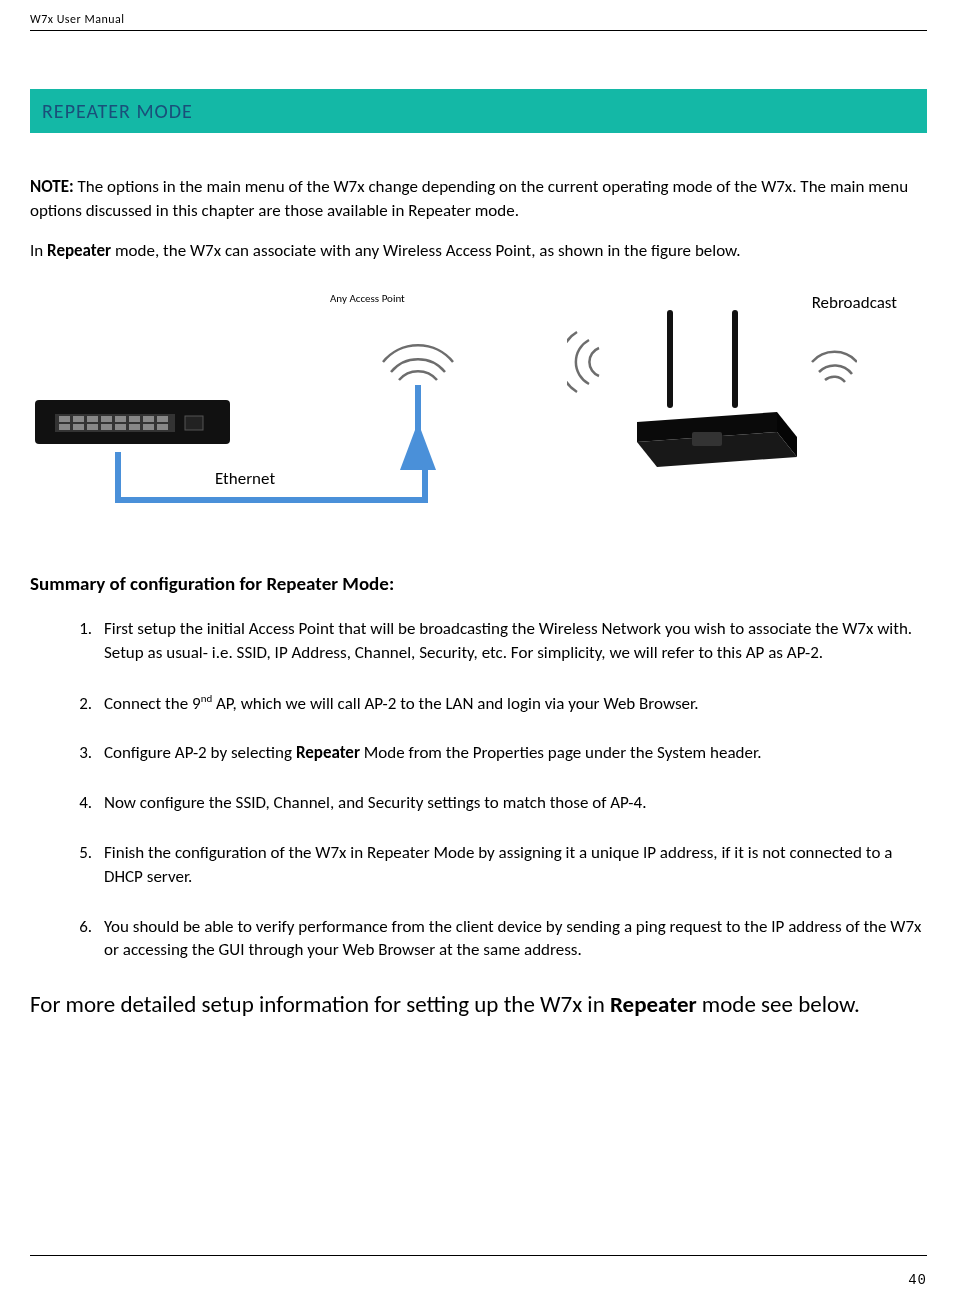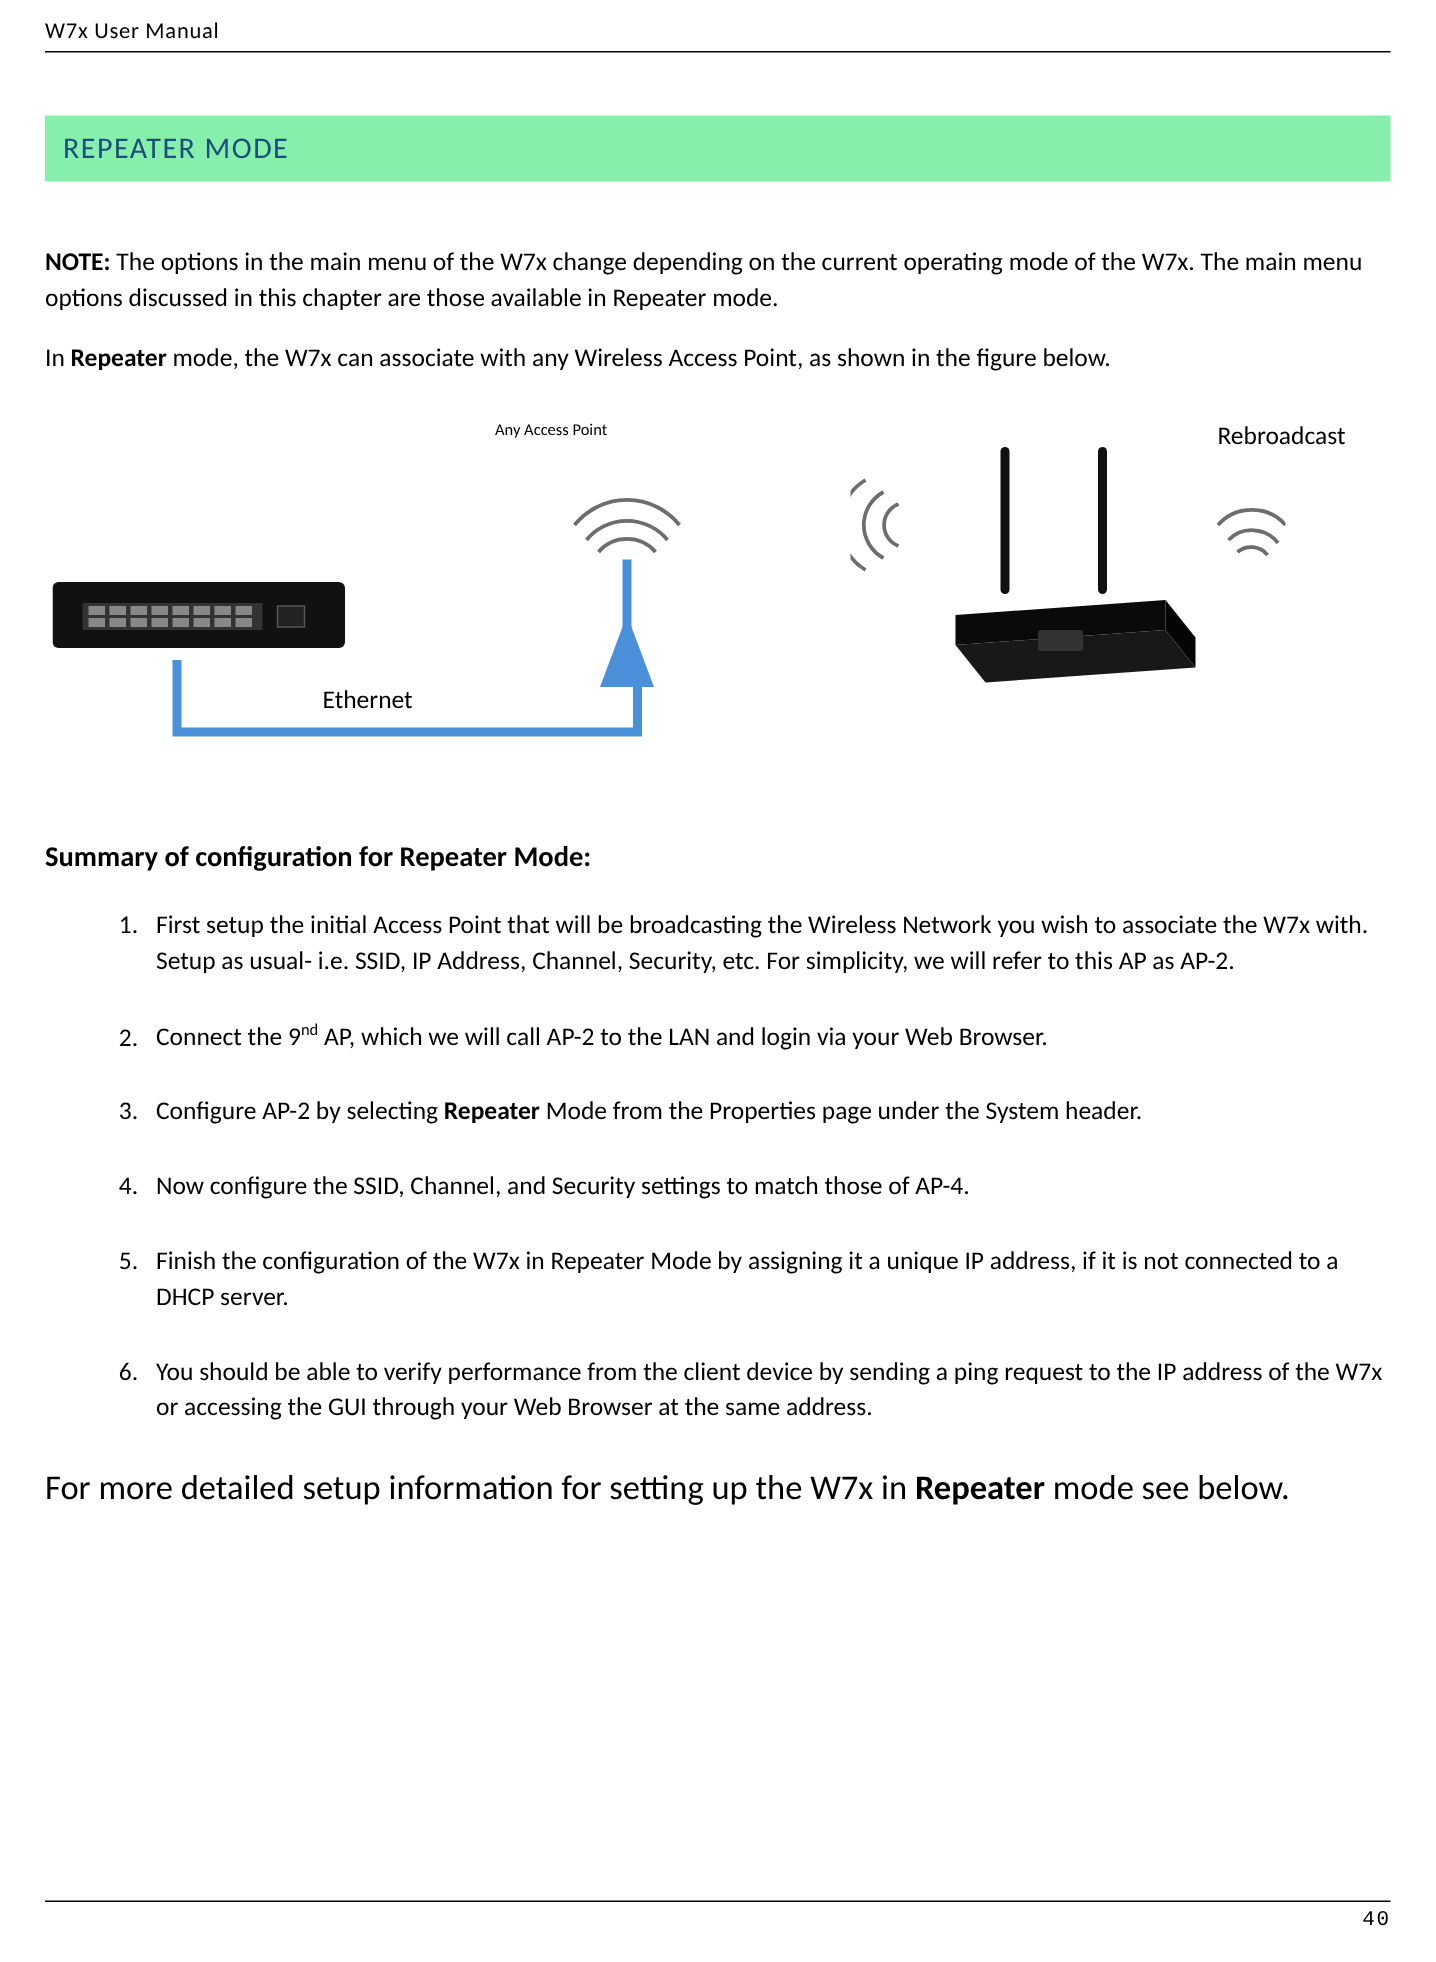--- a/index.html
+++ b/index.html
@@ -6,28 +6,28 @@
     body {
       font-family: Calibri, Arial, sans-serif;
       width: 957px;
       height: 1308px;
       background: #fff;
       padding: 0 30px;
       position: relative;
       color: #000;
     }
     .header-bar {
-      font-size: 15px;
+      font-size: 12px;
       padding: 12px 0 4px 0;
       letter-spacing: 0.5px;
       border-bottom: 1px solid #000;
-      margin-bottom: 42px;
+      margin-bottom: 58px;
     }
     .section-title {
-      background: #86efac;
+      background: #14b8a6;
       color: #1a4f7a;
       font-size: 20px;
       font-weight: normal;
       letter-spacing: 1px;
       padding: 10px 12px;
       margin-bottom: 42px;
     }
     .body-text {
       font-size: 17px;
       line-height: 1.4;
@@ -100,21 +100,21 @@
       margin-top: 4px;
     }
     .footer {
       position: absolute;
       bottom: 20px;
       left: 30px;
       right: 30px;
       border-top: 1px solid #000;
       text-align: right;
       font-size: 14px;
-      padding-top: 4px;
+      padding-top: 16px;
       letter-spacing: 1px;
       font-family: "Courier New", monospace;
     }
     sup { font-size: 11px; }
   </style>
 </head>
 <body>
 
 <div class="header-bar">W7x  User Manual</div>
 

